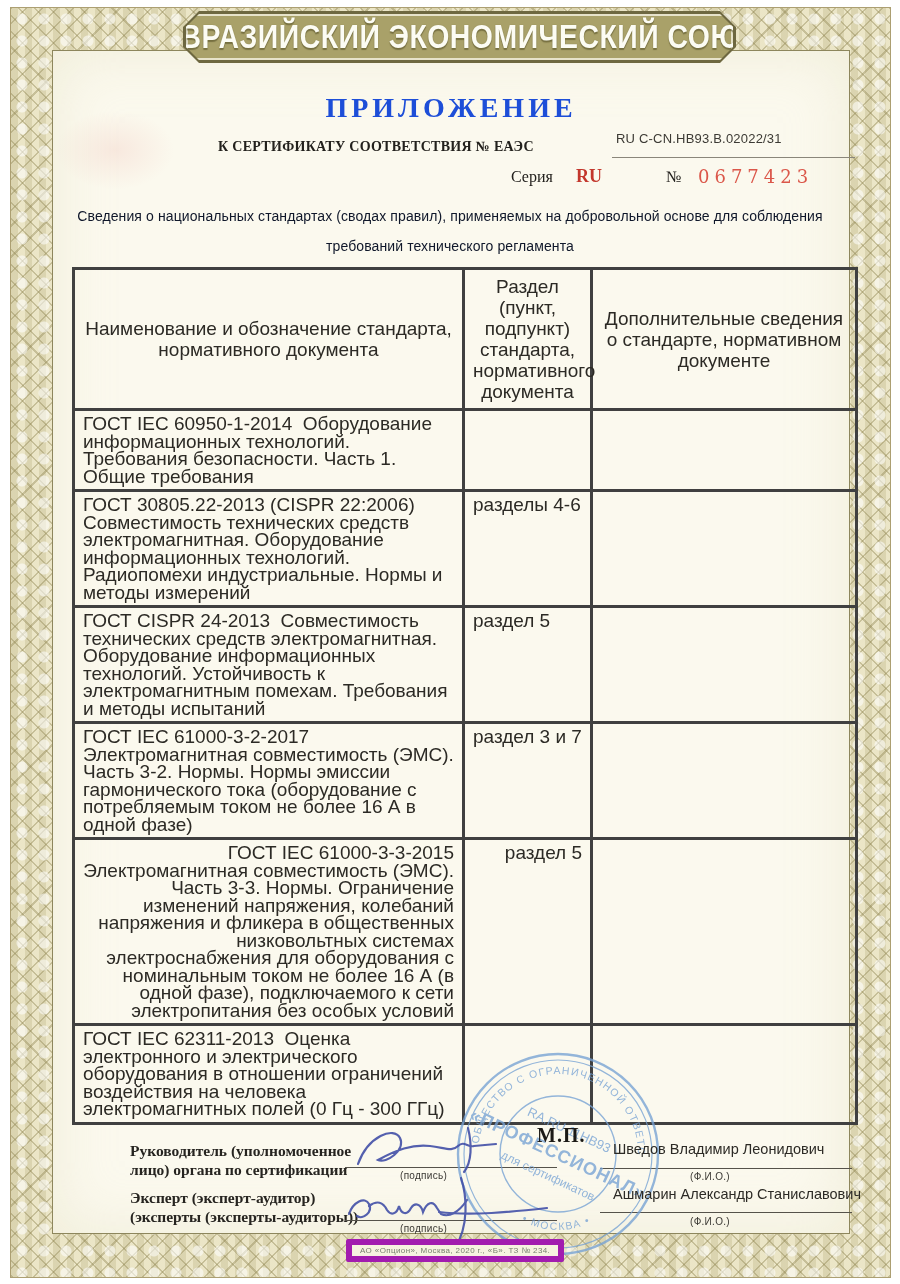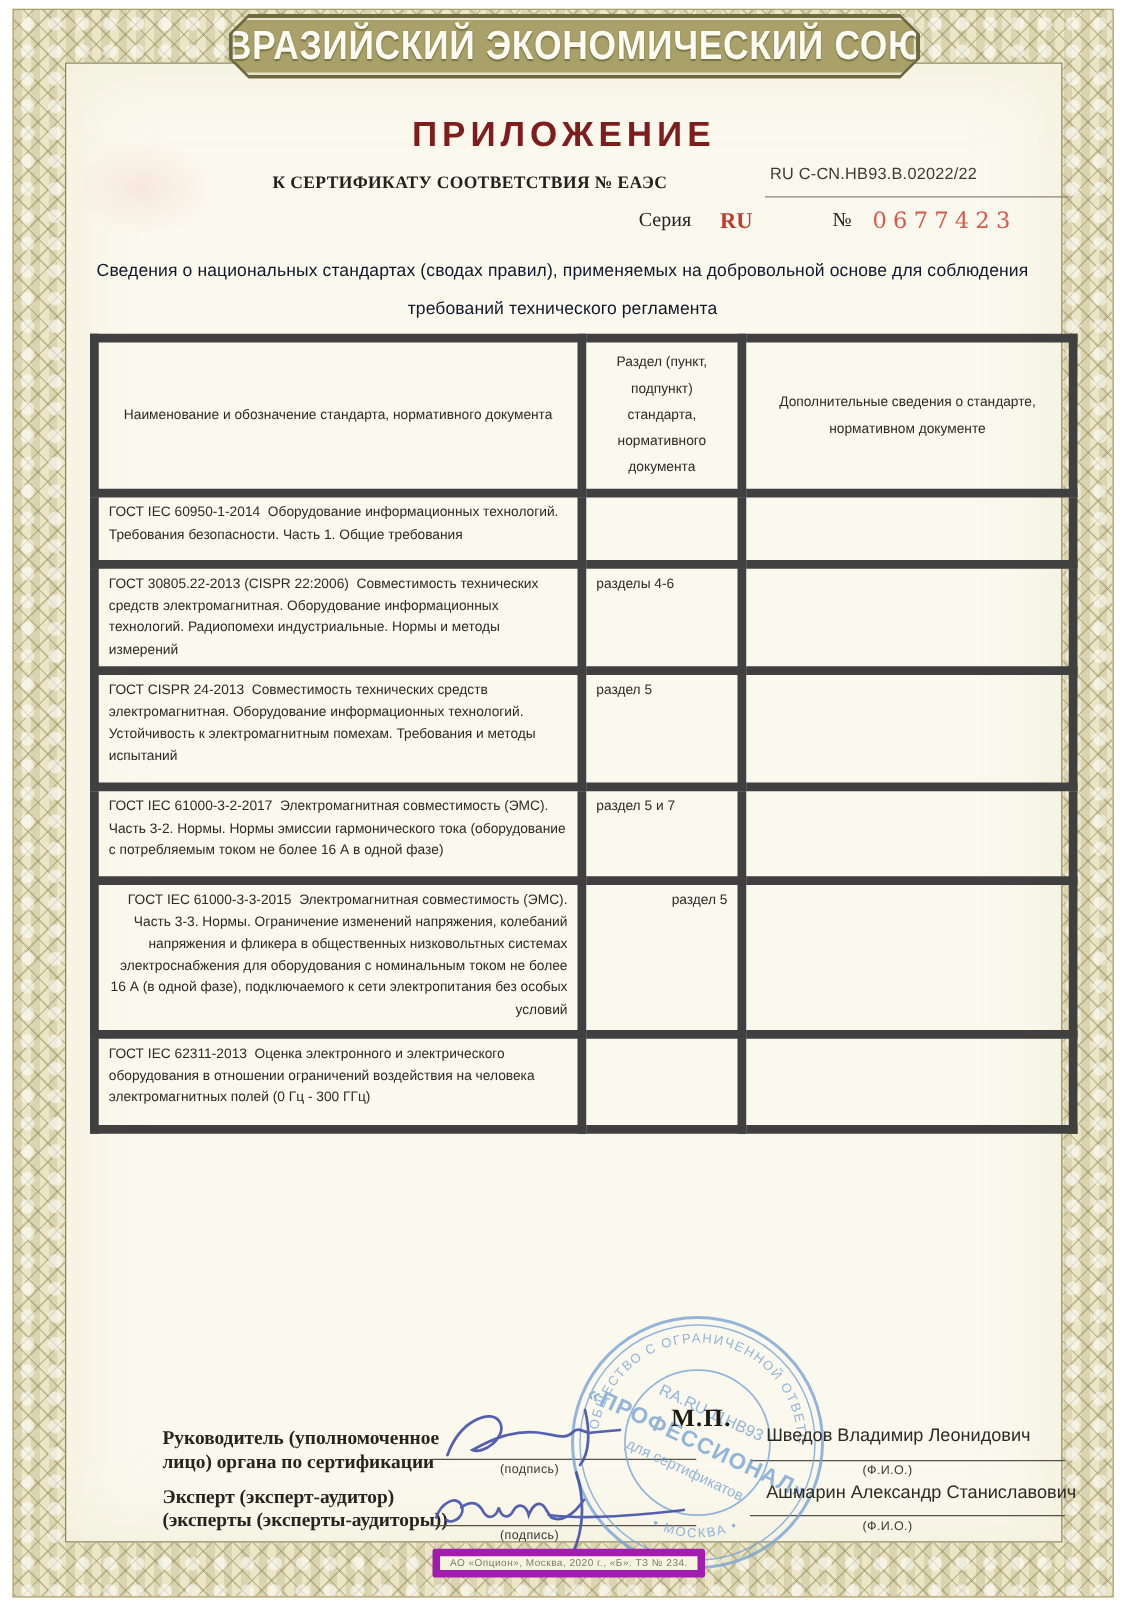--- a/index.html
+++ b/index.html
@@ -48,22 +48,22 @@
     font-family:"Liberation Sans", sans-serif;
     font-weight:bold; font-size:29px; letter-spacing:.5px; color:#fcfcf3;
     transform: scaleY(1.12) scaleX(.98);
     text-shadow: 0 1.5px 1px rgba(80,75,35,.55), 0 0 1px rgba(80,75,35,.4);
     white-space:nowrap;
   }
 
   
   .doc-title {
     position:absolute; left:50px; right:48px; top:92px; text-align:center;
-    font-family:Liberation Sans, sans-serif; font-weight:bold;
-    font-size:28px; letter-spacing:4px; color:#7f1d1d; z-index:2;
+    font-family:Liberation Serif, serif; font-weight:bold;
+    font-size:28px; letter-spacing:4px; color:#1d4ed8; z-index:2;
   }
   .doc-subtitle {
     position:absolute; left:218px; top:139px;
     font-family:"Liberation Serif", serif; font-weight:bold;
     font-size:14px; color:#23211d; z-index:2; letter-spacing:.3px;
   }
   .cert-number {
     position:absolute; left:616px; top:131px; width:240px;
     font-size:13px; color:#3c3a34; letter-spacing:.2px; z-index:2;
   }
@@ -84,22 +84,22 @@
     font-size:14px; line-height:30px; color:#0f172a; z-index:2; letter-spacing:.1px;
   }
 
   
   table.standards {
     position:absolute; left:72px; top:267px; width:783px;
     border-collapse:collapse; table-layout:fixed; z-index:2;
     font-family:"Liberation Sans", sans-serif;
   }
   table.standards th, table.standards td {
-    border:7px solid #404040; vertical-align:top;
-    font-size:11px; line-height:17.5px; color:#2c2a25; font-weight:normal;
+    border:3px solid #404040; vertical-align:top;
+    font-size:19px; line-height:17.5px; color:#2c2a25; font-weight:normal;
   }
   table.standards th {
     text-align:center; vertical-align:middle; padding:6px 8px; height:104px; line-height:21px;
   }
   table.standards td { padding:4px 8px 4px 8px; white-space:pre-wrap; }
 
   
   .sig-label {
     position:absolute; font-family:"Liberation Serif", serif; font-weight:bold;
     font-size:15.5px; line-height:19px; color:#262420; z-index:3; width:246px;
@@ -136,21 +136,21 @@
   <div class="smudge"></div>
 
   <div class="banner-outer">
     <div class="banner-inner">
       <span class="banner-text">ЕВРАЗИЙСКИЙ ЭКОНОМИЧЕСКИЙ СОЮЗ</span>
     </div>
   </div>
 
   <div class="doc-title">ПРИЛОЖЕНИЕ</div>
   <div class="doc-subtitle">К СЕРТИФИКАТУ СООТВЕТСТВИЯ № ЕАЭС</div>
-  <div class="cert-number">RU C-CN.HB93.B.02022/22</div>
+  <div class="cert-number">RU C-CN.HB93.B.02022/31</div>
   <div class="cert-underline"></div>
 
   <div class="series-row">
     <span class="series-label">Серия</span>
     <span class="series-value">RU</span>
     <span class="number-sign">№</span>
     <span class="blank-number">0677423</span>
   </div>
 
   <div class="intro">Сведения о национальных стандартах (сводах правил), применяемых на добровольной основе для соблюдения требований технического регламента</div>
@@ -179,21 +179,21 @@
           <td>разделы 4-6</td>
           <td></td>
         </tr>
         <tr style="height: 93px;">
           <td>ГОСТ CISPR 24-2013  Совместимость технических средств электромагнитная. Оборудование информационных технологий. Устойчивость к электромагнитным помехам. Требования и методы испытаний</td>
           <td>раздел 5</td>
           <td></td>
         </tr>
         <tr style="height: 75px;">
           <td>ГОСТ IEC 61000-3-2-2017  Электромагнитная совместимость (ЭМС). Часть 3-2. Нормы. Нормы эмиссии гармонического тока (оборудование с потребляемым током не более 16 А в одной фазе)</td>
-          <td>раздел 5 и 7</td>
+          <td>раздел 3 и 7</td>
           <td></td>
         </tr>
         <tr style="height: 123px; text-align: right;">
           <td>ГОСТ IEC 61000-3-3-2015  Электромагнитная совместимость (ЭМС). Часть 3-3. Нормы. Ограничение изменений напряжения, колебаний напряжения и фликера в общественных низковольтных системах электроснабжения для оборудования с номинальным током не более 16 А (в одной фазе), подключаемого к сети электропитания без особых условий</td>
           <td>раздел 5</td>
           <td></td>
         </tr>
         <tr style="height: 76px;">
           <td>ГОСТ IEC 62311-2013  Оценка электронного и электрического оборудования в отношении ограничений воздействия на человека электромагнитных полей (0 Гц - 300 ГГц)</td>
           <td></td>

